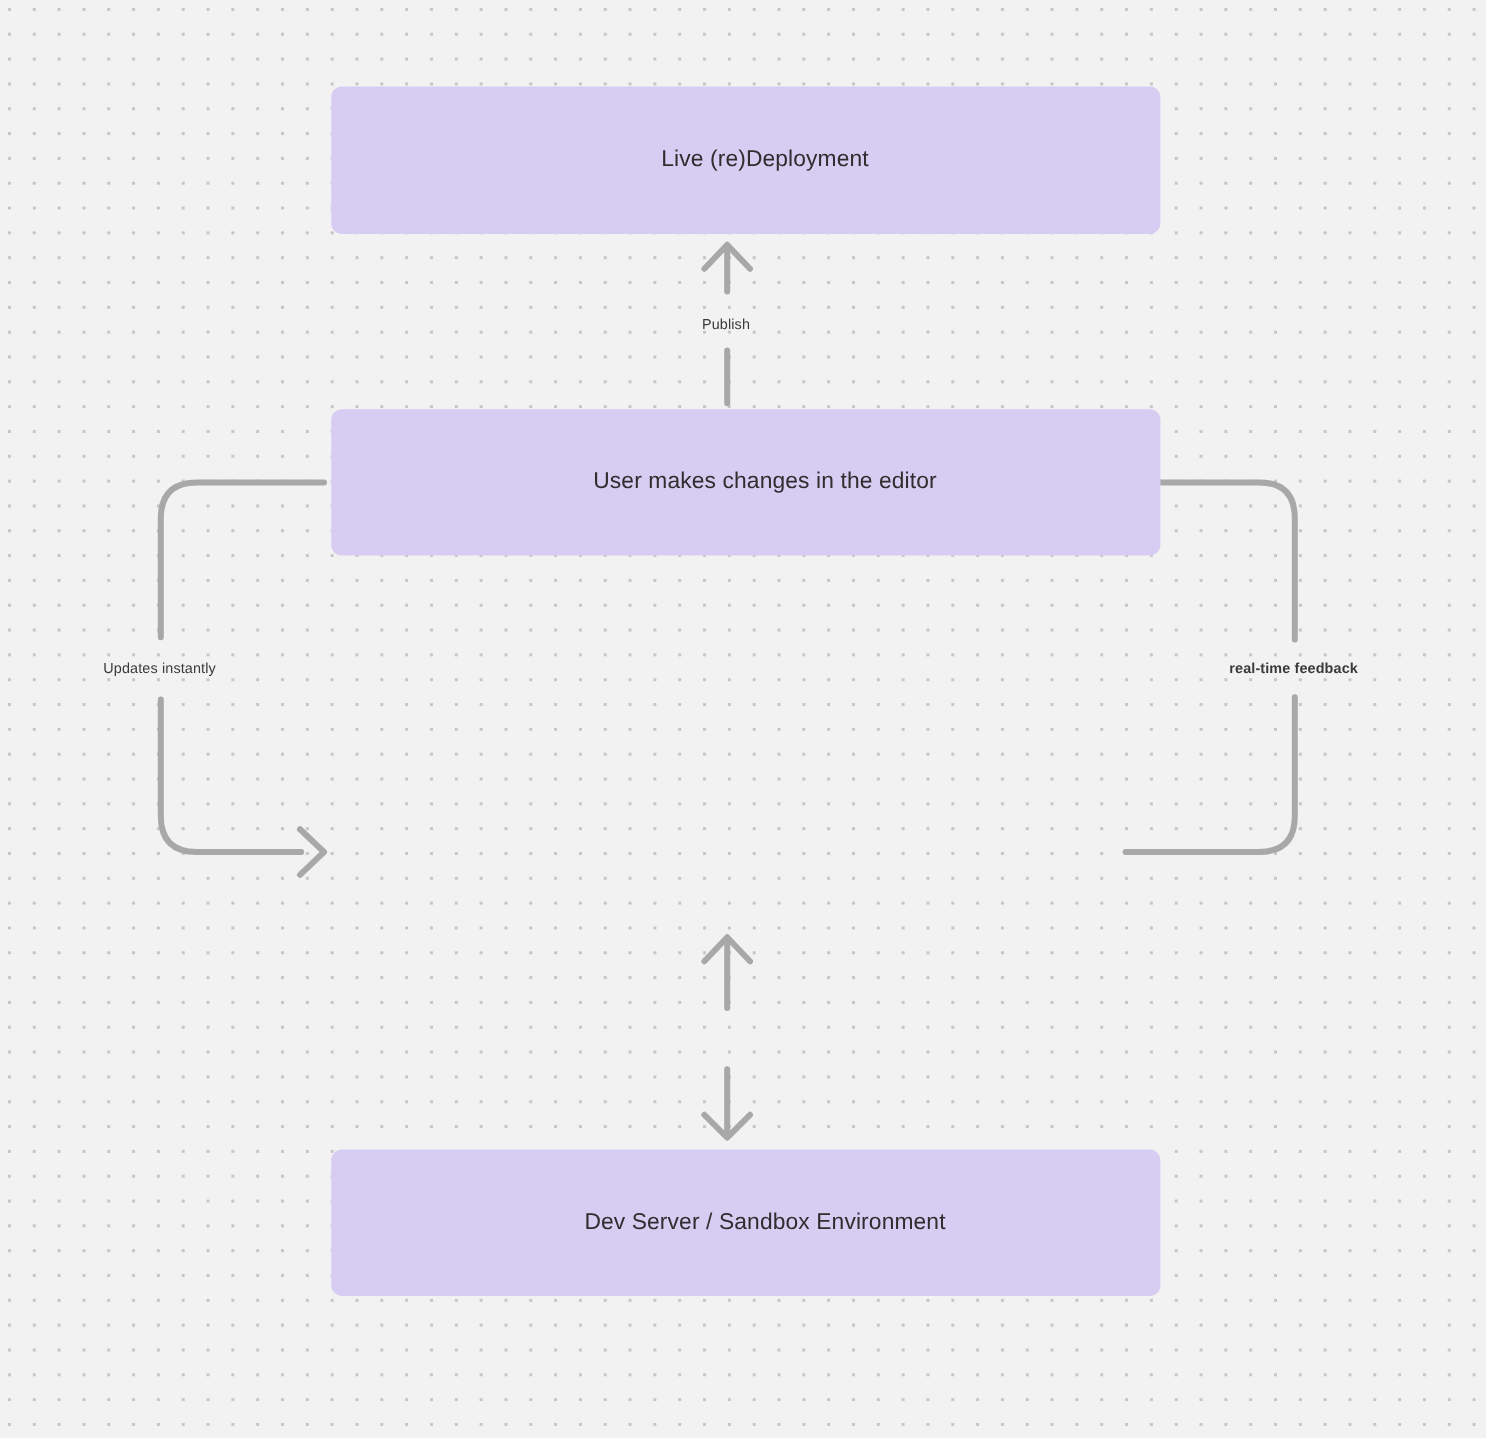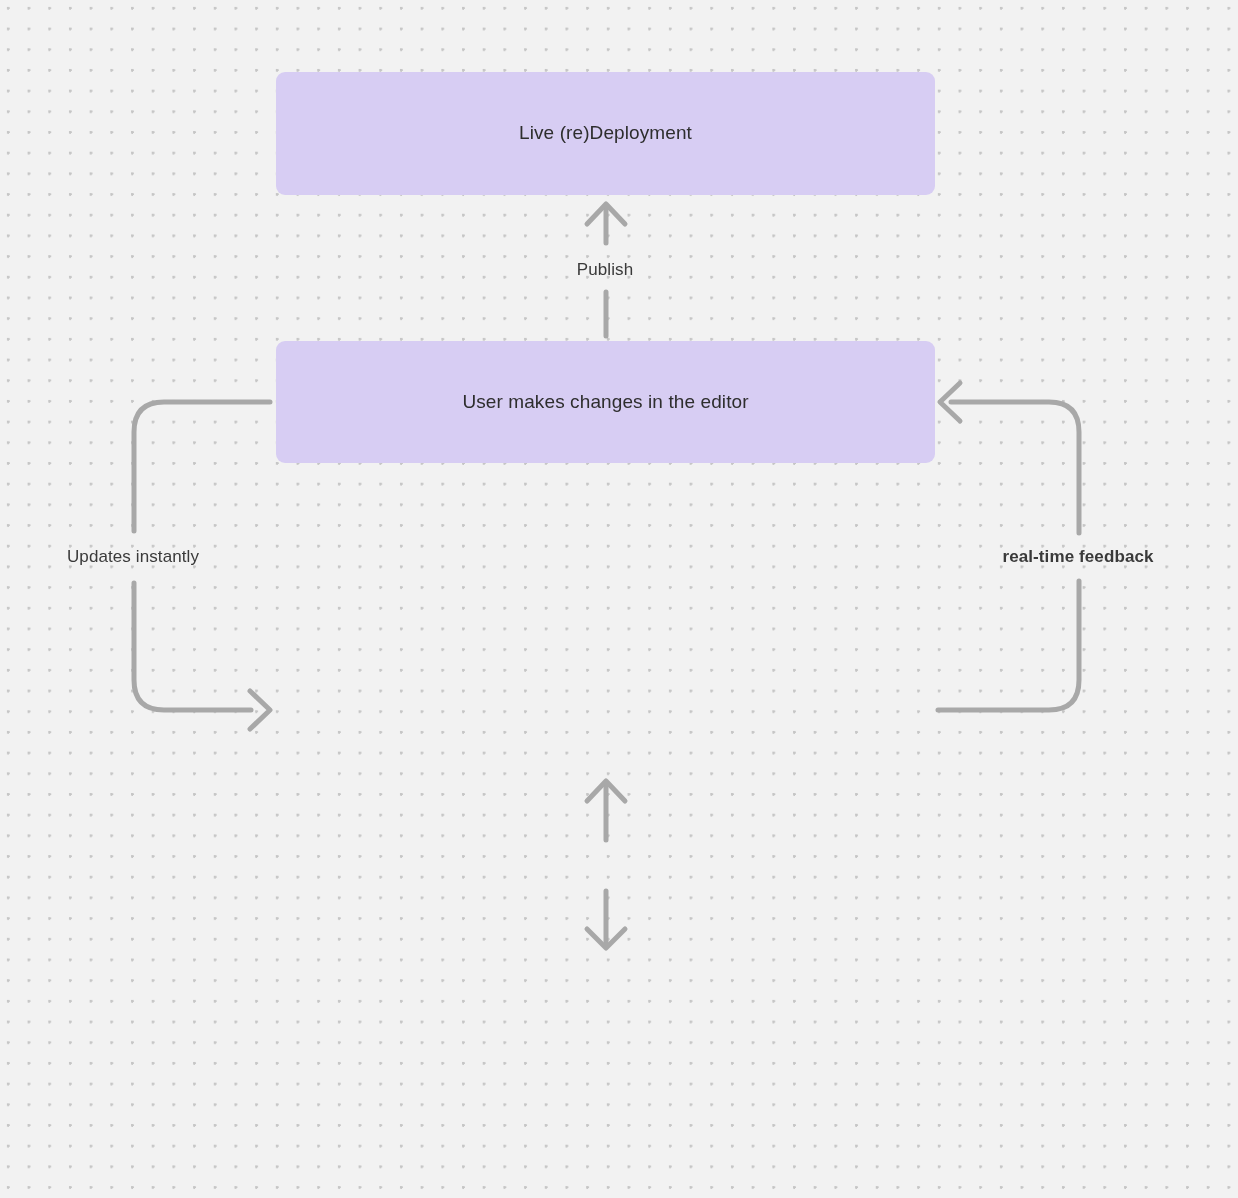--- a/index.html
+++ b/index.html
@@ -24,20 +24,21 @@
     background: var(--node-fill, #d7cdf3);
     border-radius: 9px;
     display: flex;
     align-items: center;
     justify-content: center;
     text-align: center;
     font-size: 19px;
     line-height: 1.3;
     color: var(--node-text, #2e2e2e);
     letter-spacing: 0.1px;
+    padding-left: 32px;
   }
   .node-live     { top: 72px;  height: 123px; }
   .node-user     { top: 341px; height: 122px; }
   .node-preview  { top: 650px; height: 122px; }
   .node-dev      { top: 958px; height: 122px; }
 
   #arrows {
     position: absolute;
     left: 0; top: 0;
     width: 1238px;
@@ -48,21 +49,21 @@
     fill: none;
     stroke: var(--arrow-color, #a8a8a8);
     stroke-width: 5;
     stroke-linecap: round;
     stroke-linejoin: round;
   }
   .edge-label {
     position: absolute;
     transform: translate(-50%, -50%);
     white-space: nowrap;
-    font-size: 17px;
+    font-size: 12px;
     color: var(--label-text, #3a3a3a);
     letter-spacing: 0.1px;
   }
   .label-publish   { left: 605px;  top: 270px; }
   .label-updates   { left: 133px;  top: 557px; }
   .label-feedback  { left: 1078px; top: 557px; font-weight: bold; }
   .label-spun      { left: 606px;  top: 866px; }
 </style>
 </head>
 <body>
@@ -101,20 +102,23 @@
 
   <div class="node node-live">
     <span>Live (re)Deployment</span>
   </div>
 
   <div class="node node-user">
     <span>User makes changes in the editor</span>
   </div>
 
 
+  <div class="node node-dev">
+    <span>Dev Server / Sandbox Environment</span>
+  </div>
 
   <div class="edge-label label-publish">Publish</div>
 
   <div class="edge-label label-updates">Updates instantly</div>
 
   <div class="edge-label label-feedback">real-time feedback</div>
 
 
 </div>
 

